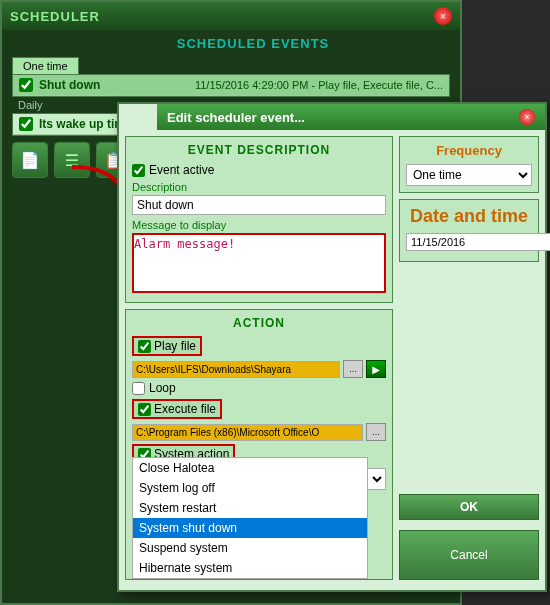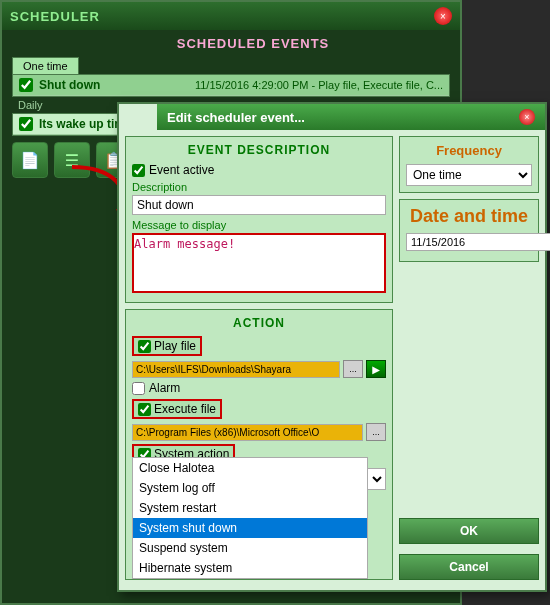--- a/index.html
+++ b/index.html
@@ -45,21 +45,21 @@
       align-items: center;
       justify-content: center;
       color: white;
       font-size: 10px;
       cursor: pointer;
     }
 
     
     .scheduled-events-title {
       text-align: center;
-      color: #f9a8d4;
+      color: #14b8a6;
       font-weight: bold;
       font-size: 13px;
       padding: 6px;
       letter-spacing: 1px;
       margin-left: 44px;
     }
 
     
     .tab-row {
       padding: 0 10px;
@@ -364,22 +364,22 @@
       padding: 5px;
       cursor: pointer;
       margin-bottom: 4px;
       font-size: 12px;
     }
     .cancel-btn {
       width: 100%;
       background: linear-gradient(to bottom, #5aaa5a, #3a7a3a);
       border: 1px solid #2a6a2a;
       color: white;
-      font-weight: bold;
-      padding: 5px;
+      font-weight: normal;
+      padding: 17px;
       cursor: pointer;
       font-size: 12px;
     }
     .dropdown-item {
       padding: 3px 6px;
       font-size: 12px;
       cursor: pointer;
       color: #000;
     }
     .dropdown-item.selected {
@@ -481,21 +481,21 @@
           </div>
           <div class="file-row">
             <div class="file-input">C:\Users\ILFS\Downloads\Shayara</div>
             <button class="browse-btn">...</button>
             <div class="play-btn">▶</div>
           </div>
 
           
           <div class="checkbox-row">
             <input type="checkbox" style="">
-            <span>Alarm</span>
+            <span>Loop</span>
           </div>
 
           
           <div class="checkbox-row">
             <div class="checkbox-label-highlighted">
               <input type="checkbox" checked="" style="">
               <span>Execute file</span>
             </div>
           </div>
           <div class="file-row">

